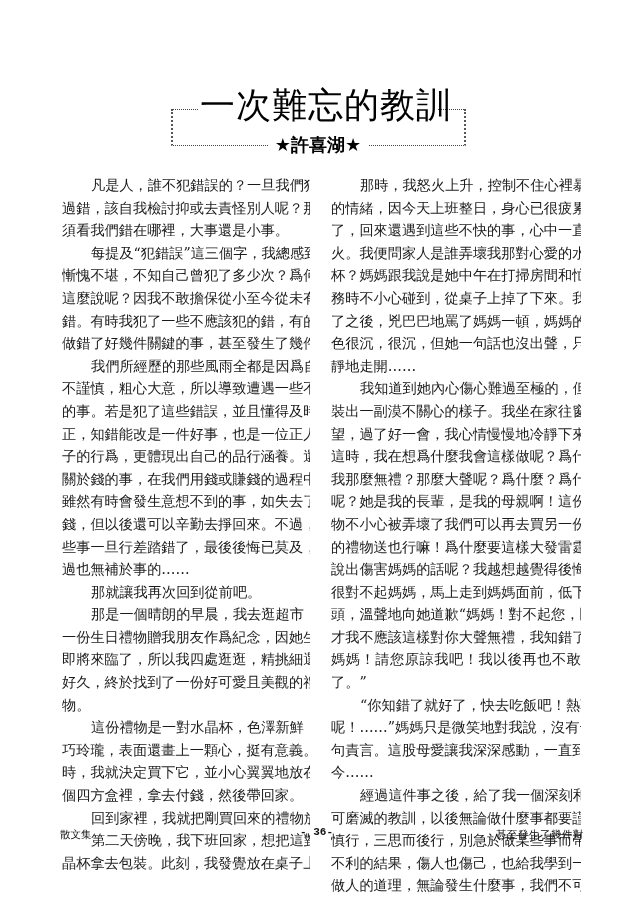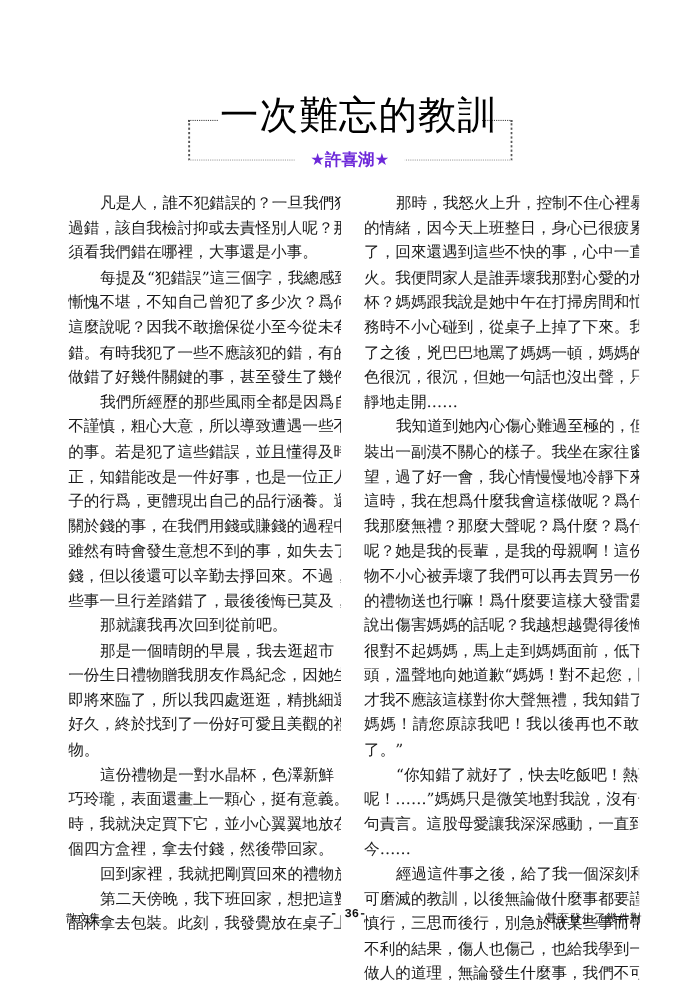--- a/index.html
+++ b/index.html
@@ -10,21 +10,21 @@
   
   .frame { position: absolute; left: 171px; top: 109px; width: 291px; height: 36px;
            border-left: 2px dotted #555; border-right: 2px dotted #555; border-bottom: 1px dotted #444; }
   .frame-top-left { position: absolute; left: 171px; top: 109px; width: 27px; border-top: 1px dotted #444; }
   .frame-top-right { position: absolute; left: 438px; top: 109px; width: 26px; border-top: 1px dotted #444; }
   .title { position: absolute; left: 200px; top: 84px; width: 236px; height: 42px; text-align: center;
            font-family: "DejaVu Sans", "Liberation Sans", sans-serif; font-weight: normal; font-size: 35px;
            line-height: 42px; letter-spacing: 1px; color: #000; background: #fff; white-space: nowrap; }
   .author { position: absolute; left: 268px; top: 136px; width: 100px; height: 18px; text-align: center;
             background: #fff; font-family: "DejaVu Sans", "Liberation Sans", sans-serif; font-weight: bold;
-            font-size: 15px; line-height: 18px; color: #6d28d9; white-space: nowrap; }
+            font-size: 18px; line-height: 18px; color: #000000; white-space: nowrap; }
 
   
   .col { position: absolute; top: 174px; font-size: 14.2px; line-height: 22.6px; }
   .col-left { left: 62px; width: 248px; }
   .col-right { left: 331px; width: 250px; }
   .line { display: block; height: 22.6px; white-space: nowrap; text-align: justify;
           text-align-last: justify; overflow: hidden; }
   .line.last { text-align-last: left; }
   .line.indent { padding-left: 29px; }
 
@@ -56,20 +56,21 @@
       <span class="line">做錯了好幾件關鍵的事，甚至發生了幾件對</span>
       <span class="line indent">我們所經歷的那些風雨全都是因爲自己</span>
       <span class="line">不謹慎，粗心大意，所以導致遭遇一些不幸</span>
       <span class="line">的事。若是犯了這些錯誤，並且懂得及時改</span>
       <span class="line">正，知錯能改是一件好事，也是一位正人君</span>
       <span class="line">子的行爲，更體現出自己的品行涵養。還有</span>
       <span class="line">關於錢的事，在我們用錢或賺錢的過程中，</span>
       <span class="line">雖然有時會發生意想不到的事，如失去了</span>
       <span class="line">錢，但以後還可以辛勤去掙回來。不過，有</span>
       <span class="line">些事一旦行差踏錯了，最後後悔已莫及，難</span>
+      <span class="line last">過也無補於事的……</span>
       <span class="line indent last">那就讓我再次回到從前吧。</span>
       <span class="line indent">那是一個晴朗的早晨，我去逛超市，找</span>
       <span class="line">一份生日禮物贈我朋友作爲紀念，因她生辰</span>
       <span class="line">即將來臨了，所以我四處逛逛，精挑細選了</span>
       <span class="line">好久，終於找到了一份好可愛且美觀的禮</span>
       <span class="line last">物。</span>
       <span class="line indent">這份禮物是一對水晶杯，色澤新鮮，小</span>
       <span class="line">巧玲瓏，表面還畫上一顆心，挺有意義。這</span>
       <span class="line">時，我就決定買下它，並小心翼翼地放在一</span>
       <span class="line last">個四方盒裡，拿去付錢，然後帶回家。</span>

